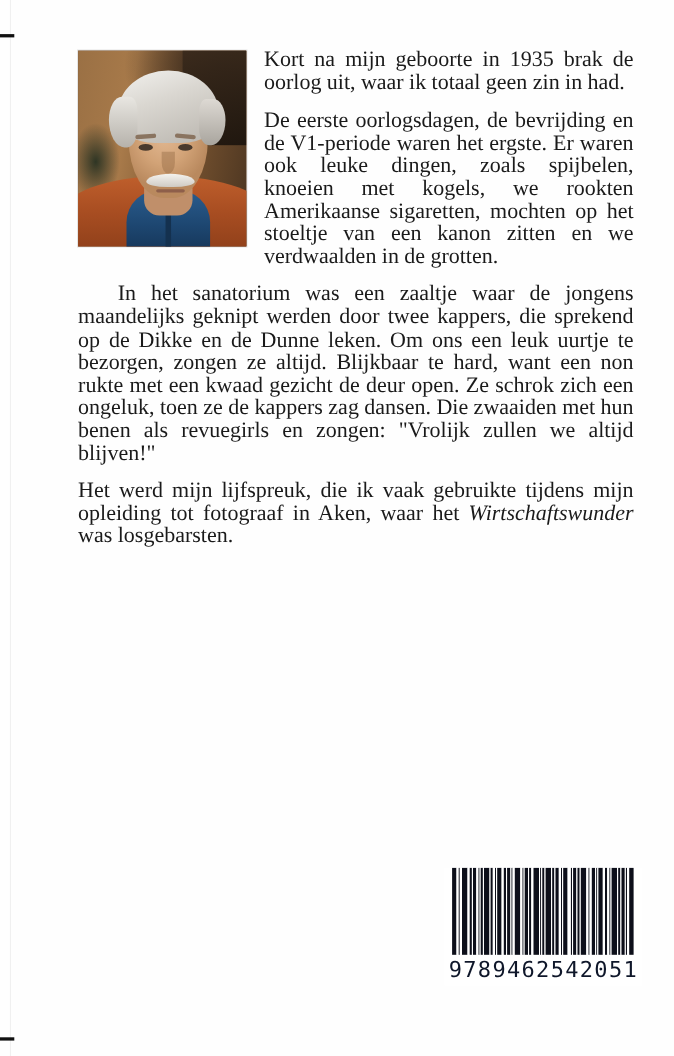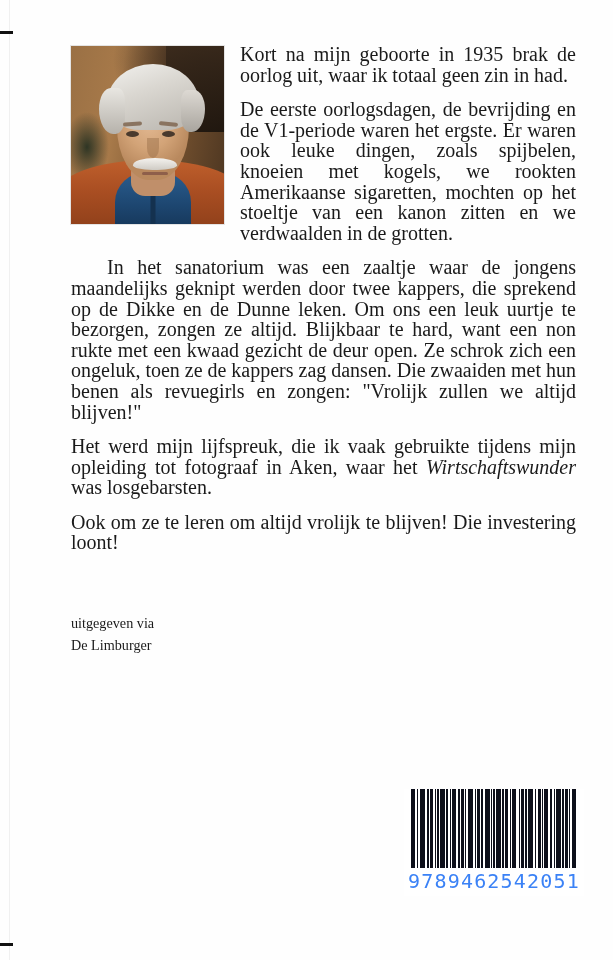--- a/index.html
+++ b/index.html
@@ -243,21 +243,21 @@
   .barcode-bars span.sp { background: #ffffff; }
   .barcode-digits {
     position: absolute;
     left: 0;
     top: 80px;
     width: 180px;
     text-align: center;
     font-family: "DejaVu Sans Mono", "Liberation Mono", monospace;
     font-size: 20px;
     letter-spacing: 1.2px;
-    color: #3b82f6;
+    color: #0f172a;
   }
 </style>
 </head>
 <body>
 
 <div class="page">
 
   <div class="trim-edge-left"></div>
   <div class="crop-mark tl"></div>
   <div class="crop-mark bl"></div>
@@ -285,27 +285,22 @@
     <p class="para narrow">Kort na mijn geboorte in 1935 brak de oorlog uit, waar ik totaal geen zin in had.</p>
 
     <p class="para narrow">De eerste oorlogsdagen, de bevrijding en de V1-periode waren het ergste. Er waren ook leuke dingen, zoals spijbelen, knoeien met kogels, we rookten Amerikaanse sigaretten, mochten op het stoeltje van een kanon zitten en we verdwaalden in de grotten.</p>
 
     <p class="para indent">In het sanatorium was een zaaltje waar de jongens maandelijks geknipt werden door twee kappers, die sprekend op de Dikke en de Dunne leken. Om ons een leuk uurtje te bezorgen, zongen ze altijd. Blijkbaar te hard, want een non rukte met een kwaad gezicht de deur open. Ze schrok zich een ongeluk, toen ze de kappers zag dansen. Die zwaaiden met hun benen als revuegirls en zongen: "Vrolijk zullen we altijd blijven!"</p>
 
     <p class="para"><span>Het werd mijn lijfspreuk, die ik vaak gebruikte tijdens mijn opleiding tot fotograaf in Aken, waar het </span><em>Wirtschaftswunder</em><span> was losgebarsten.</span></p>
 
 
 
-    <p class="para">Ook om ze te leren om altijd vrolijk te blijven! Die investering loont!</p>
   </div>
 
-  <div class="publisher">
-    <div>uitgegeven via</div>
-    <div>De Limburger</div>
-  </div>
 
   <div class="barcode-block">
     <div class="barcode-bars">
         <span style="width: 4.15px; background: rgb(13, 15, 26);"></span>
         <span class="sp" style="width: 2.075px;"></span>
         <span style="width: 1.0375px; background: rgb(13, 15, 26);"></span>
         <span class="sp" style="width: 2.075px;"></span>
         <span style="width: 5.1875px; background: rgb(13, 15, 26);"></span>
         <span class="sp" style="width: 1.0375px;"></span>
         <span style="width: 2.075px; background: rgb(13, 15, 26);"></span>

